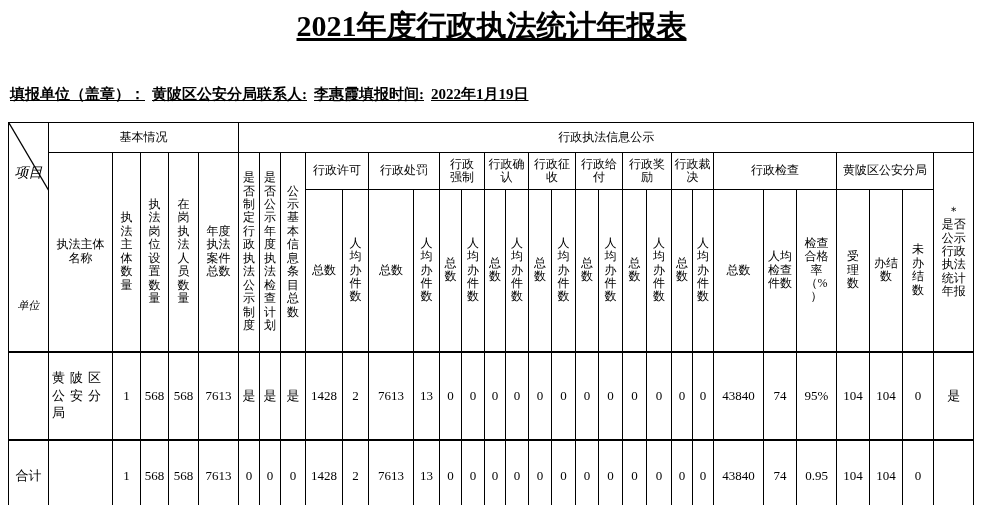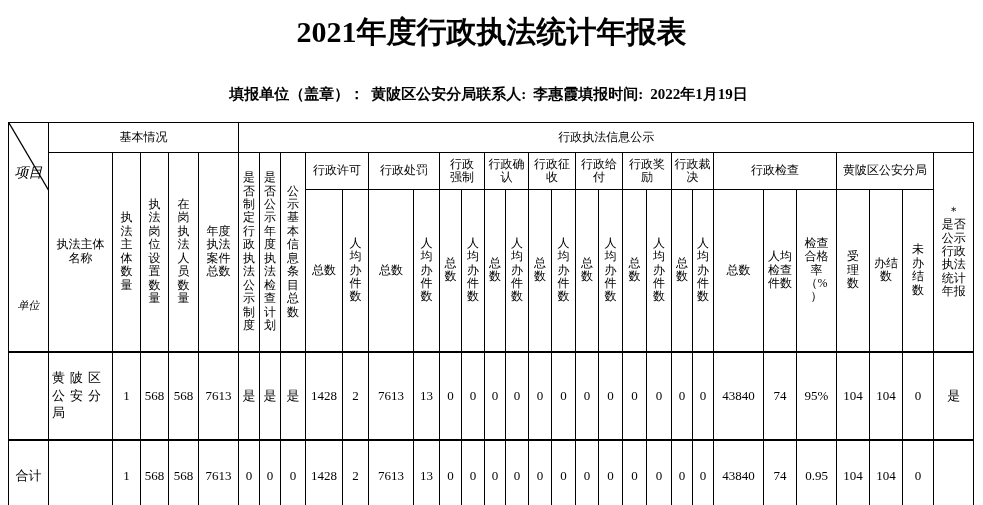--- a/index.html
+++ b/index.html
@@ -1,20 +1,20 @@
 <!DOCTYPE html>
 <html><head>
 <meta charset="utf-8">
 <style>
   html,body{margin:0;padding:0;background:#fff;}
   body{width:983px;height:505px;position:relative;overflow:hidden;
        font-family:"Liberation Serif","DejaVu Serif",serif;color:#000;}
-  .title{margin:0;padding-top:12px;text-align:center;font-size:30px;font-weight:bold;}
+  .title{margin:0;padding-top:6px;text-align:center;font-size:30px;font-weight:bold;text-decoration:underline;}
   .meta{position:absolute;top:85px;left:10px;right:16px;display:flex;
-        justify-content:center;font-size:15px;font-weight:bold;white-space:nowrap;}
+        justify-content:flex-start;font-size:15px;font-weight:bold;white-space:nowrap;text-decoration:underline;}
   .meta-item .val{margin-left:7px;}
   .meta-item .year{font-weight:900;}
   table.report{position:absolute;top:122px;left:8px;width:965px;
         border-collapse:collapse;table-layout:fixed;}
   .report th,.report td{border:1px solid #000;padding:0;text-align:center;
         vertical-align:middle;font-weight:normal;font-size:12px;line-height:1.12;
         white-space:pre-line;overflow:hidden;}
   .report .band{font-size:12px;}
   .report tbody td{font-size:13px;line-height:1.35;border-top-width:2px;}
   .report tbody tr:last-child td{border-bottom-width:2px;}

